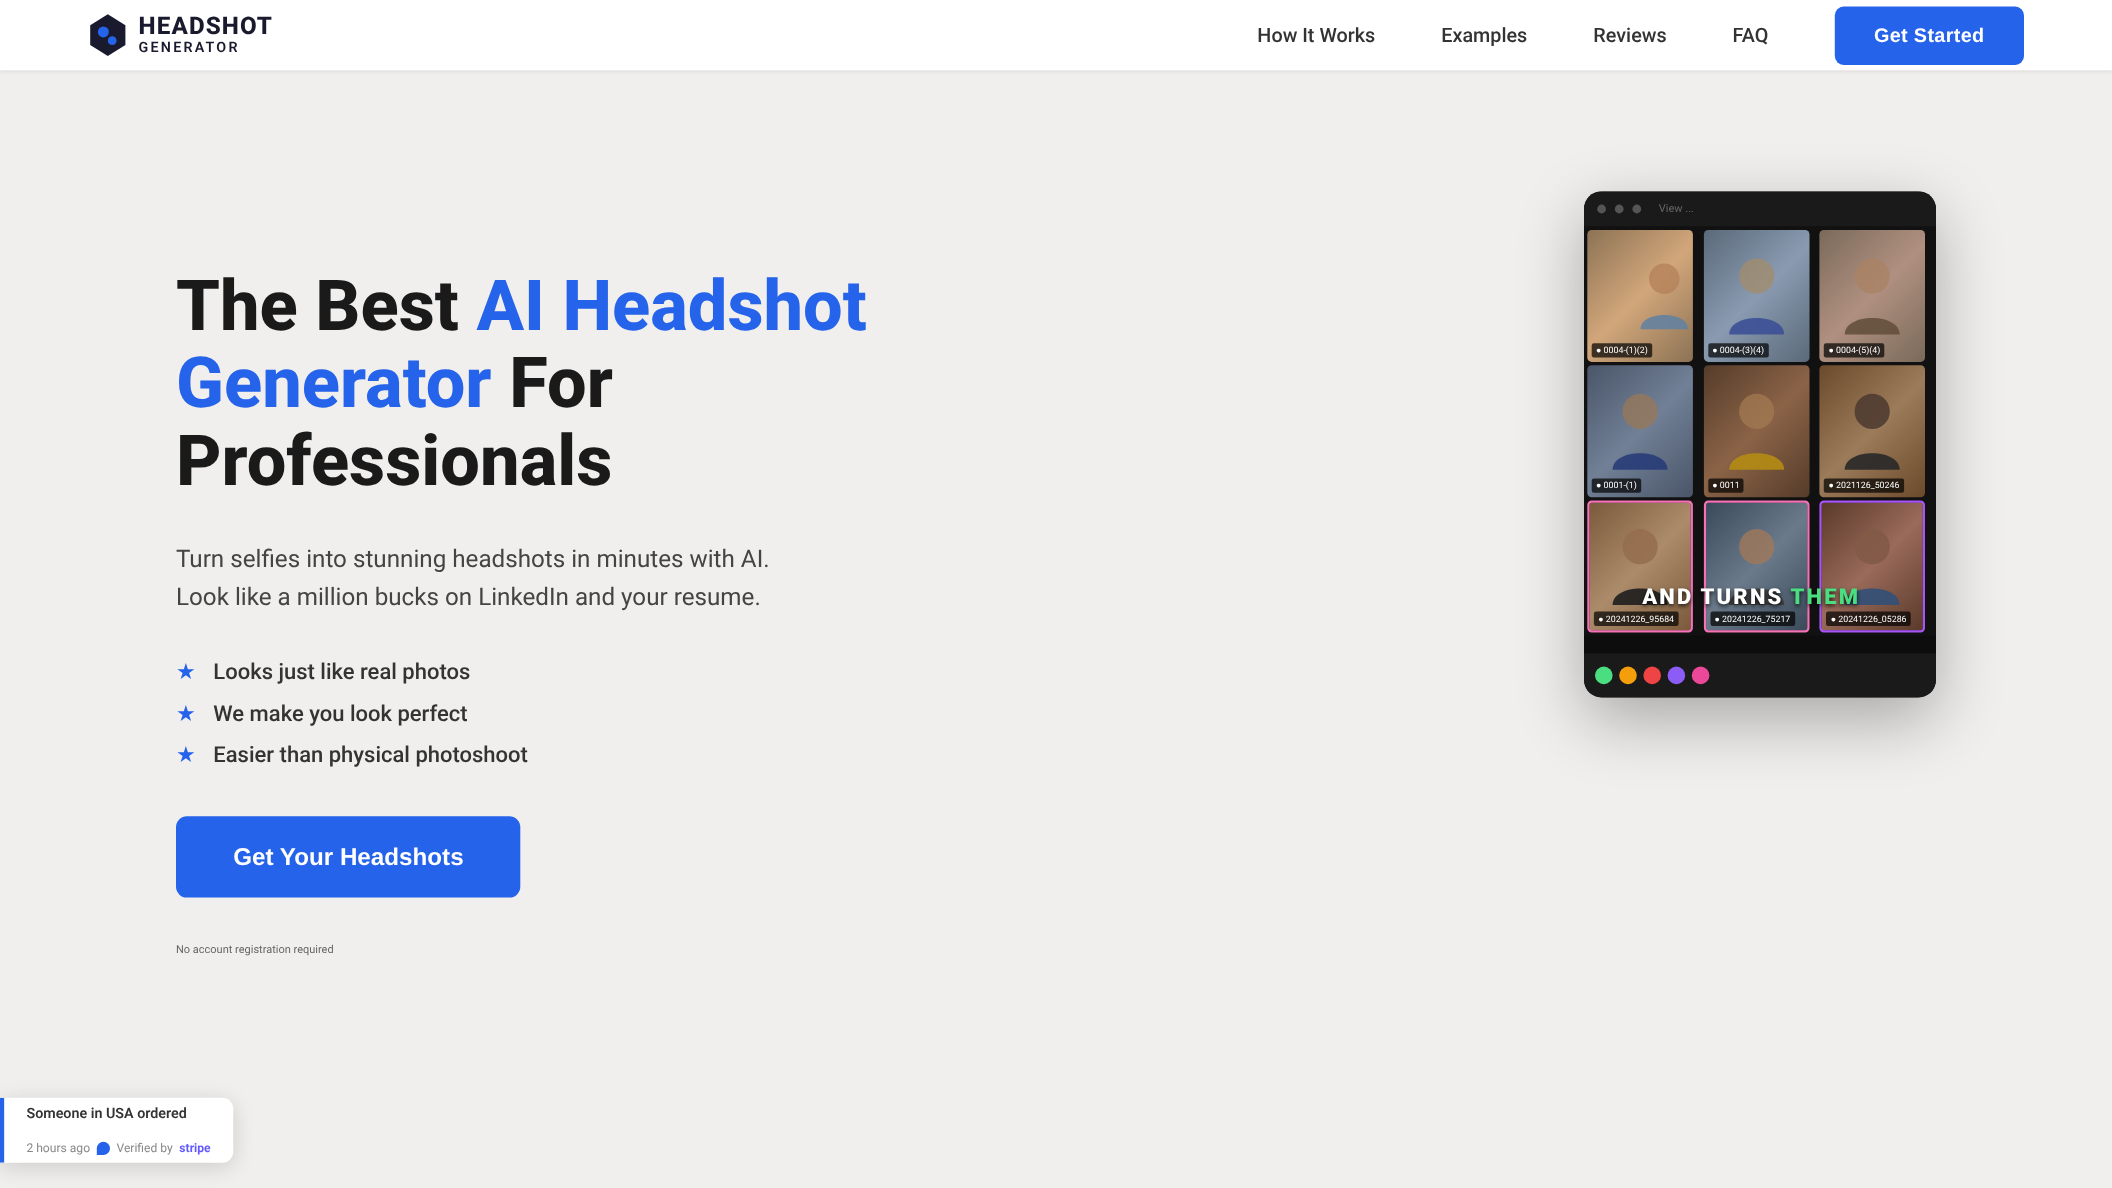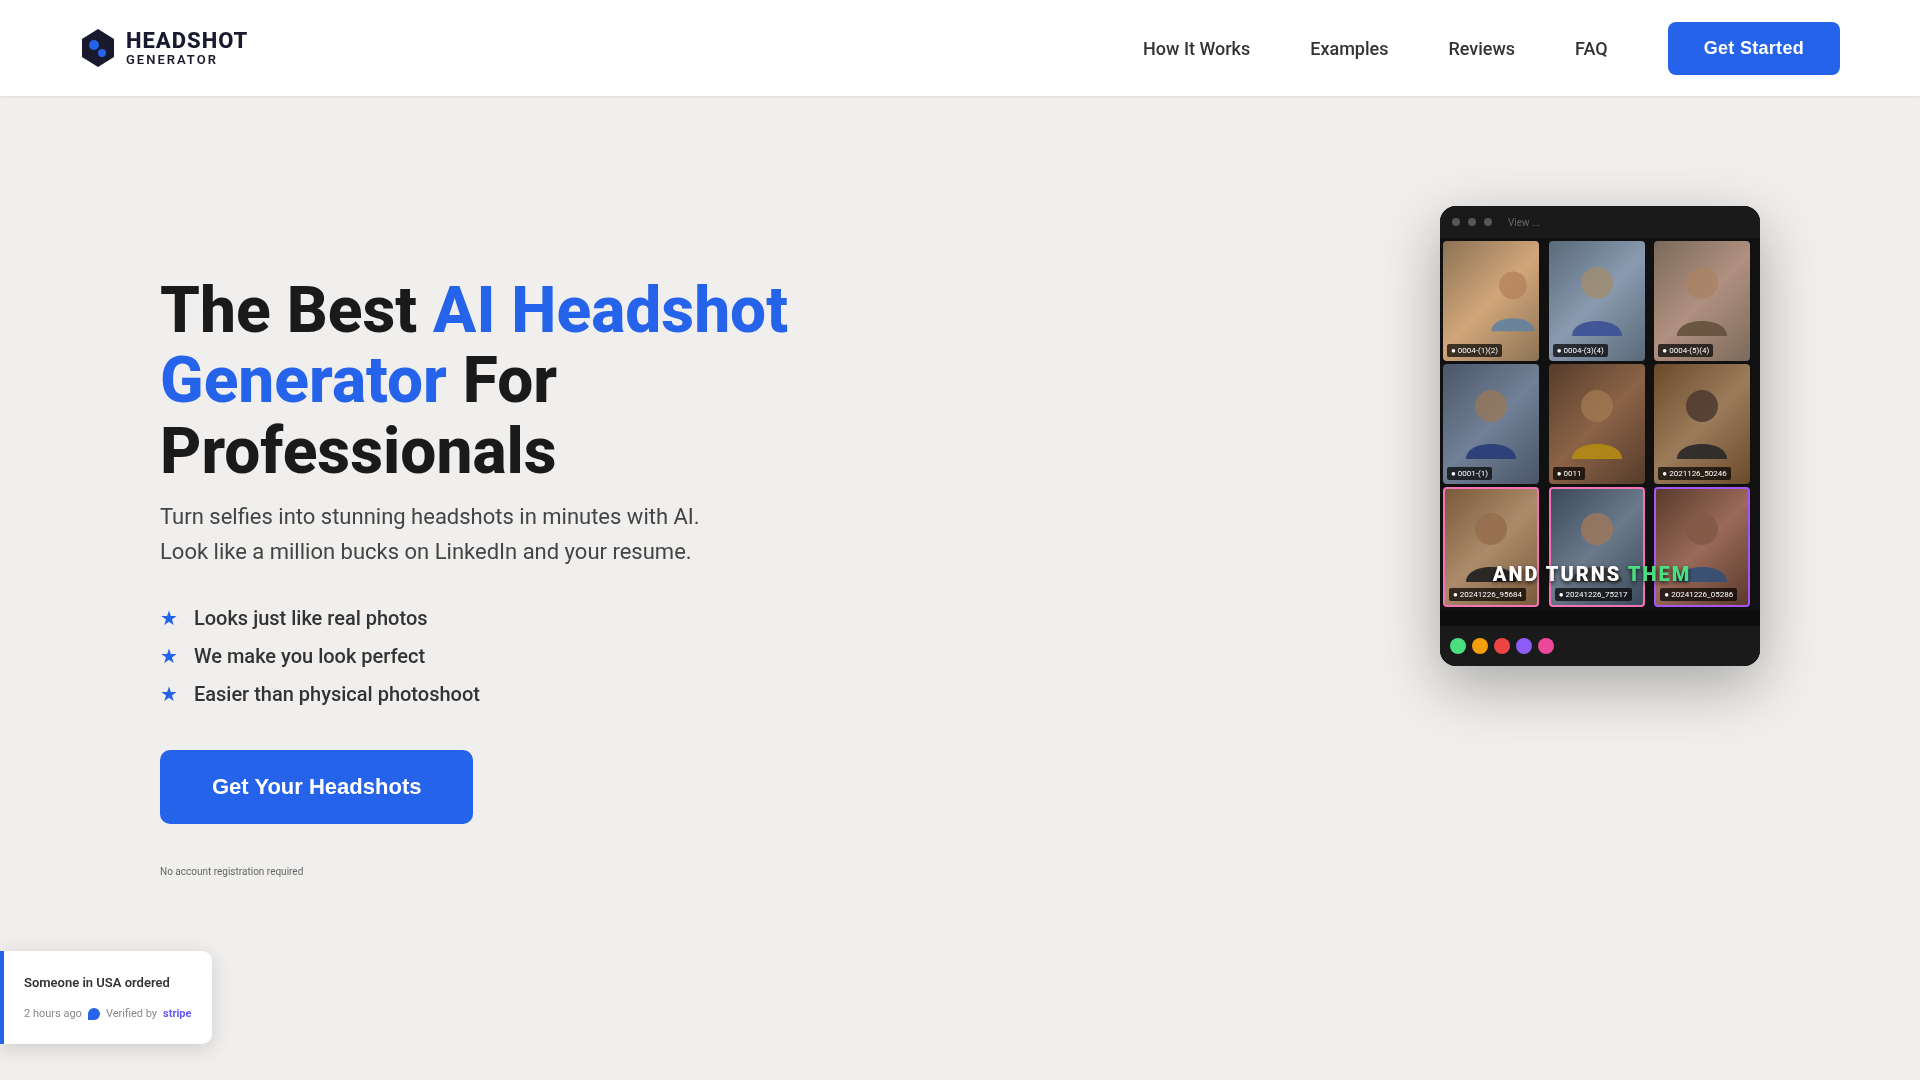--- a/index.html
+++ b/index.html
@@ -7,21 +7,21 @@
       font-family: -apple-system, BlinkMacSystemFont, 'Segoe UI', Roboto, sans-serif;
       background: #f0efed;
       min-height: 1080px;
       width: 1920px;
       overflow-x: hidden;
     }
 
     
     .navbar {
       background: #ffffff;
-      height: 96px;
+      height: 64px;
       display: flex;
       align-items: center;
       justify-content: space-between;
       padding: 0 80px;
       box-shadow: 0 1px 3px rgba(0,0,0,0.08);
       position: relative;
       z-index: 10;
     }
     .logo {
       display: flex;
@@ -83,21 +83,21 @@
     }
     .hero-left {
       max-width: 700px;
       padding-top: 100px;
     }
     .hero-title {
       font-size: 64px;
       font-weight: 800;
       line-height: 1.1;
       color: #1a1a1a;
-      margin-bottom: 12px;
+      margin-bottom: 36px;
     }
     .hero-title-blue {
       color: #2563eb;
     }
     .hero-subtitle {
       font-size: 22px;
       color: #444;
       line-height: 1.6;
       margin-bottom: 36px;
       font-weight: 400;
@@ -234,25 +234,25 @@
     }
     .bottom-dot {
       width: 16px;
       height: 16px;
       border-radius: 50%;
     }
 
     
     .toast {
       position: fixed;
-      bottom: 36px;
+      bottom: 23px;
       left: 0;
       background: #fff;
       border-radius: 0 10px 10px 0;
-      padding: 24px 20px;
+      padding: 7px 20px;
       box-shadow: 0 4px 20px rgba(0,0,0,0.15);
       max-width: 220px;
       border-left: 4px solid #2563eb;
     }
     .toast-main {
       font-size: 13px;
       font-weight: 600;
       color: #333;
     }
     .toast-sub {

